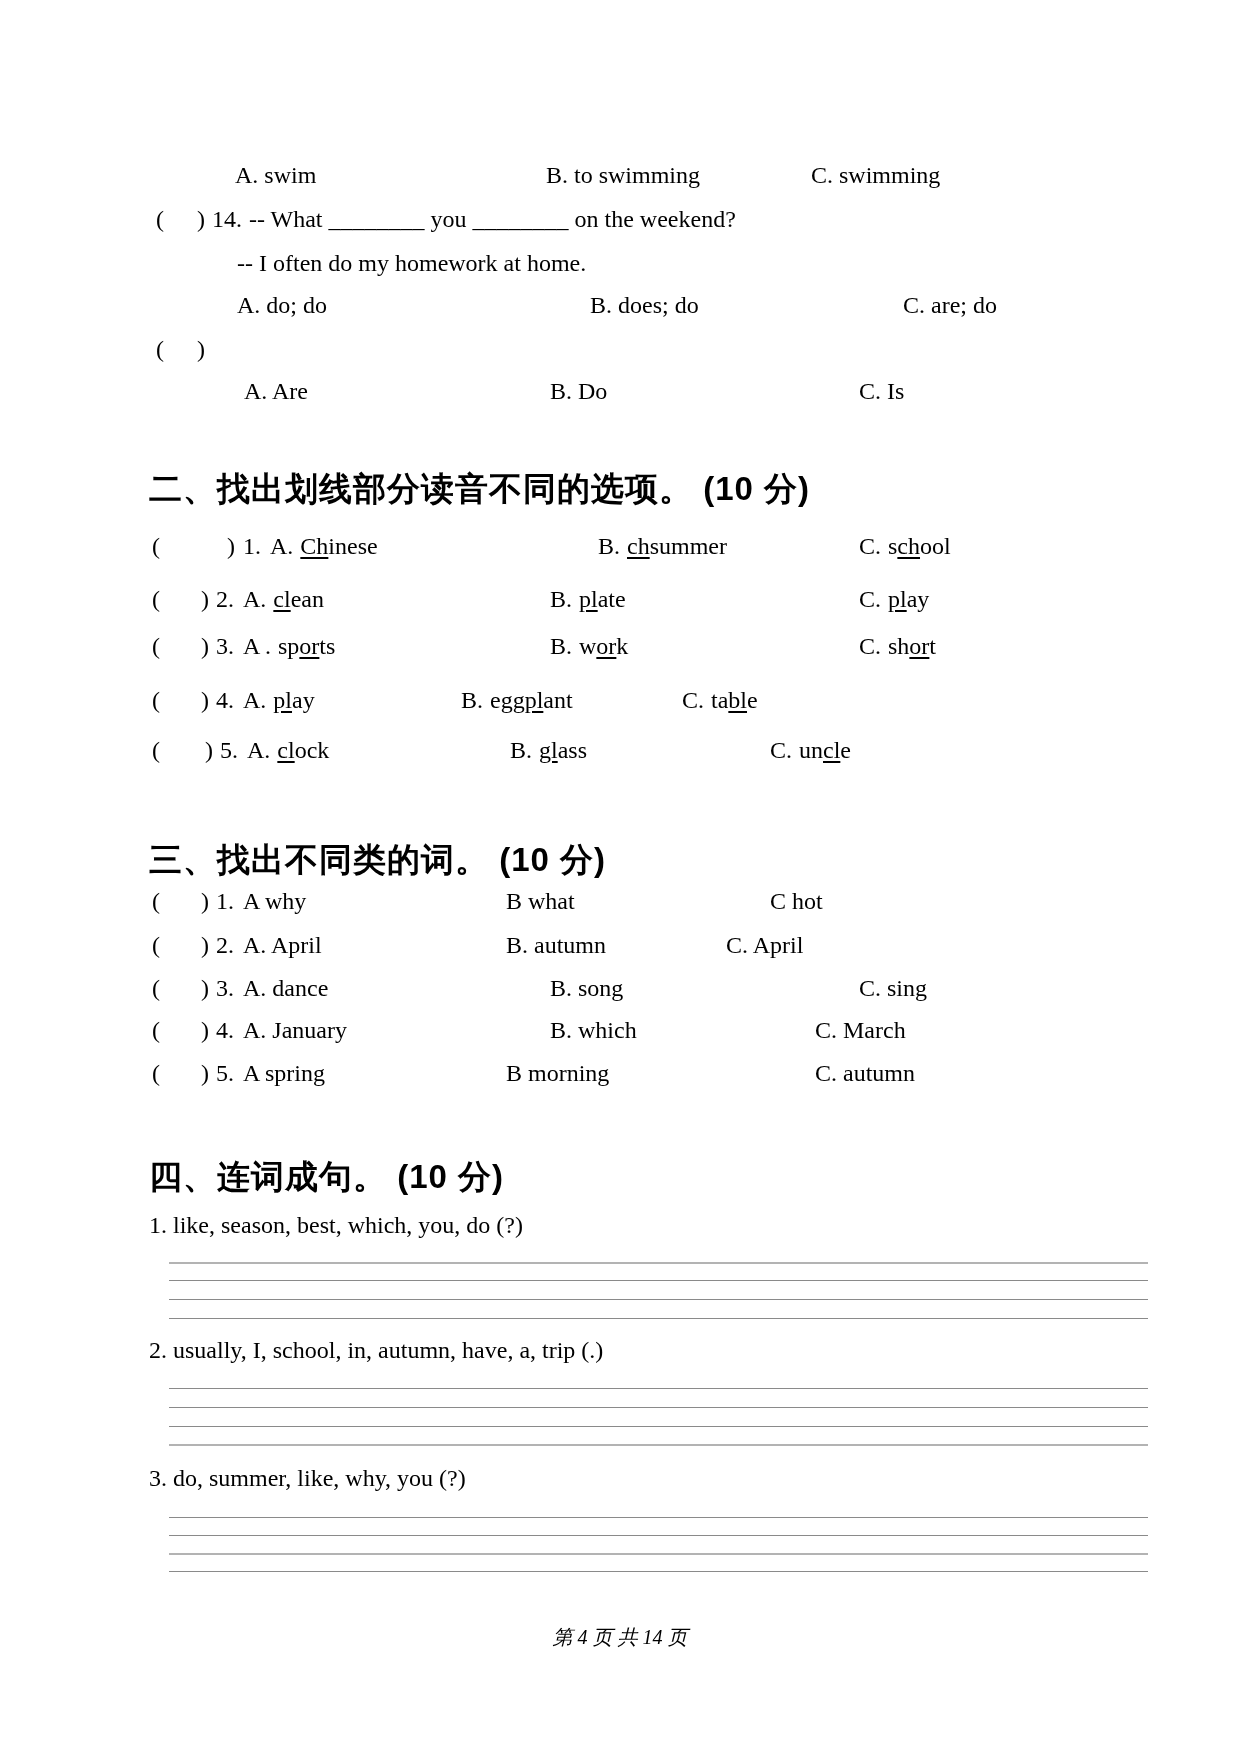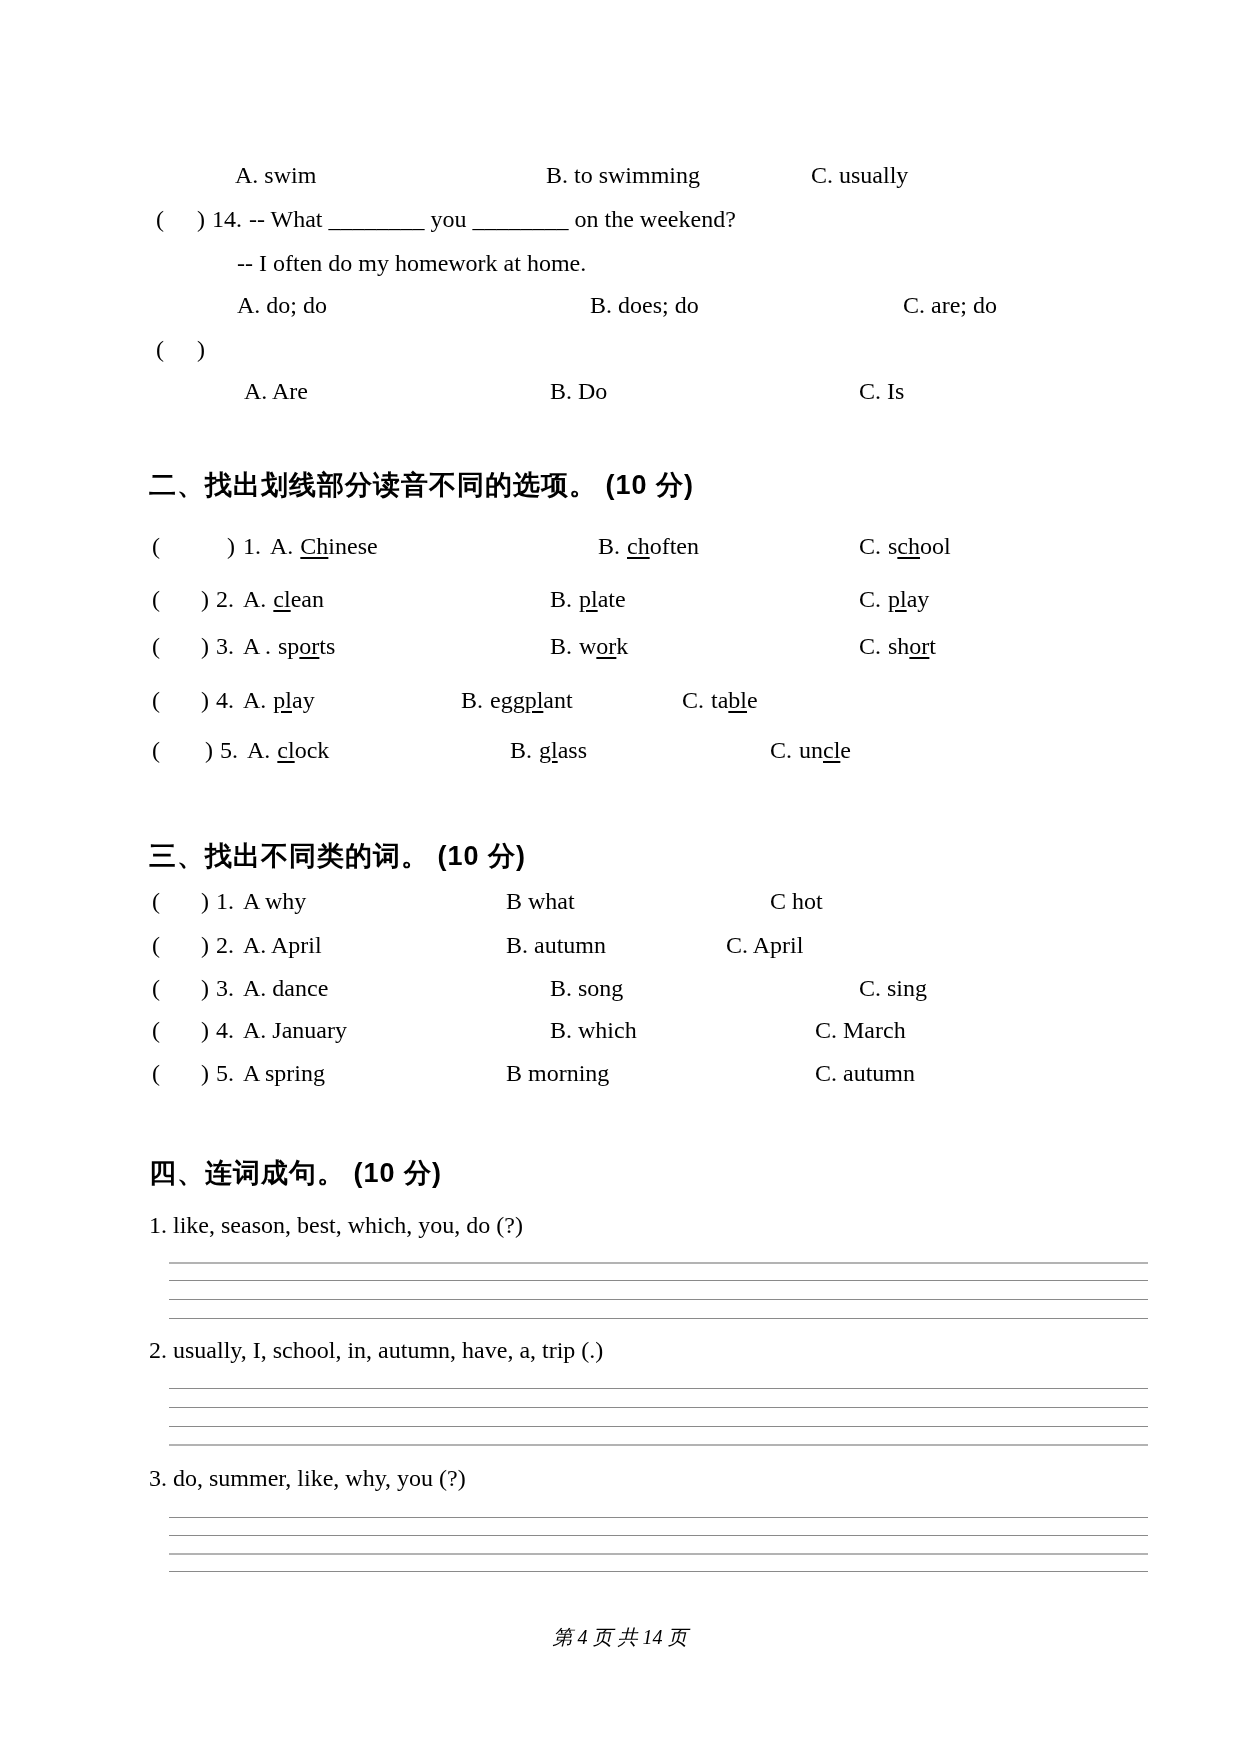--- a/index.html
+++ b/index.html
@@ -11,21 +11,21 @@
     background: #ffffff;
     font-family: "Liberation Serif", serif;
     font-size: 24px;
     color: #000000;
     overflow: hidden;
   }
   .abs { position: absolute; white-space: nowrap; }
   .heading {
     font-family: "Liberation Sans", sans-serif;
     font-weight: bold;
-    font-size: 27px;
+    font-size: 33px;
     letter-spacing: 1px;
     text-align: right;
   }
   .optlabel { margin-right: 7px; }
   .u {
     text-decoration: underline;
     text-decoration-thickness: 2px;
     text-underline-offset: 3px;
   }
   .ansline {
@@ -45,21 +45,21 @@
     font-style: italic;
   }
 </style>
 </head>
 <body>
 
 <div class="page">
 
   <div class="abs" style="left:235px; top:162px">A. swim</div>
   <div class="abs" style="left:546px; top:162px">B. to swimming</div>
-  <div class="abs" style="left:811px; top:162px">C. usually</div>
+  <div class="abs" style="left:811px; top:162px">C. swimming</div>
 
   <div class="abs" style="left:156px; top:206px">(</div>
   <div class="abs" style="left:197px; top:206px">)</div>
   <div class="abs" style="left:212px; top:206px"><span class="optlabel">14.</span><span>-- What ________ you ________ on the weekend?</span></div>
   <div class="abs" style="left:237px; top:250px">-- I often do my homework at home.</div>
   <div class="abs" style="left:237px; top:292px">A. do; do</div>
   <div class="abs" style="left:590px; top:292px">B. does; do</div>
   <div class="abs" style="left:903px; top:292px">C. are; do</div>
 
   <div class="abs" style="left:156px; top:336px">(</div>
@@ -67,21 +67,21 @@
   <div class="abs" style="left:244px; top:378px">A. Are</div>
   <div class="abs" style="left:550px; top:378px">B. Do</div>
   <div class="abs" style="left:859px; top:378px">C. Is</div>
 
   <div class="abs heading" style="left:149px; top:467px">二、找出划线部分读音不同的选项。 (10 分)</div>
 
   <div class="abs" style="left:152px; top:533px">(</div>
   <div class="abs" style="left:227px; top:533px">)</div>
   <div class="abs" style="left:243px; top:533px">1.</div>
   <div class="abs" style="left:270px; top:533px"><span class="optlabel">A.</span><span><span></span><span class="u">Ch</span><span>inese</span></span></div>
-  <div class="abs" style="left:598px; top:533px"><span class="optlabel">B.</span><span><span></span><span class="u">ch</span><span>often</span></span></div>
+  <div class="abs" style="left:598px; top:533px"><span class="optlabel">B.</span><span><span></span><span class="u">ch</span><span>summer</span></span></div>
   <div class="abs" style="left:859px; top:533px"><span class="optlabel">C.</span><span><span>s</span><span class="u">ch</span><span>ool</span></span></div>
 
   <div class="abs" style="left:152px; top:586px">(</div>
   <div class="abs" style="left:201px; top:586px">)</div>
   <div class="abs" style="left:216px; top:586px">2.</div>
   <div class="abs" style="left:243px; top:586px"><span class="optlabel">A.</span><span><span></span><span class="u">cl</span><span>ean</span></span></div>
   <div class="abs" style="left:550px; top:586px"><span class="optlabel">B.</span><span><span></span><span class="u">pl</span><span>ate</span></span></div>
   <div class="abs" style="left:859px; top:586px"><span class="optlabel">C.</span><span><span></span><span class="u">pl</span><span>ay</span></span></div>
 
   <div class="abs" style="left:152px; top:633px">(</div>

